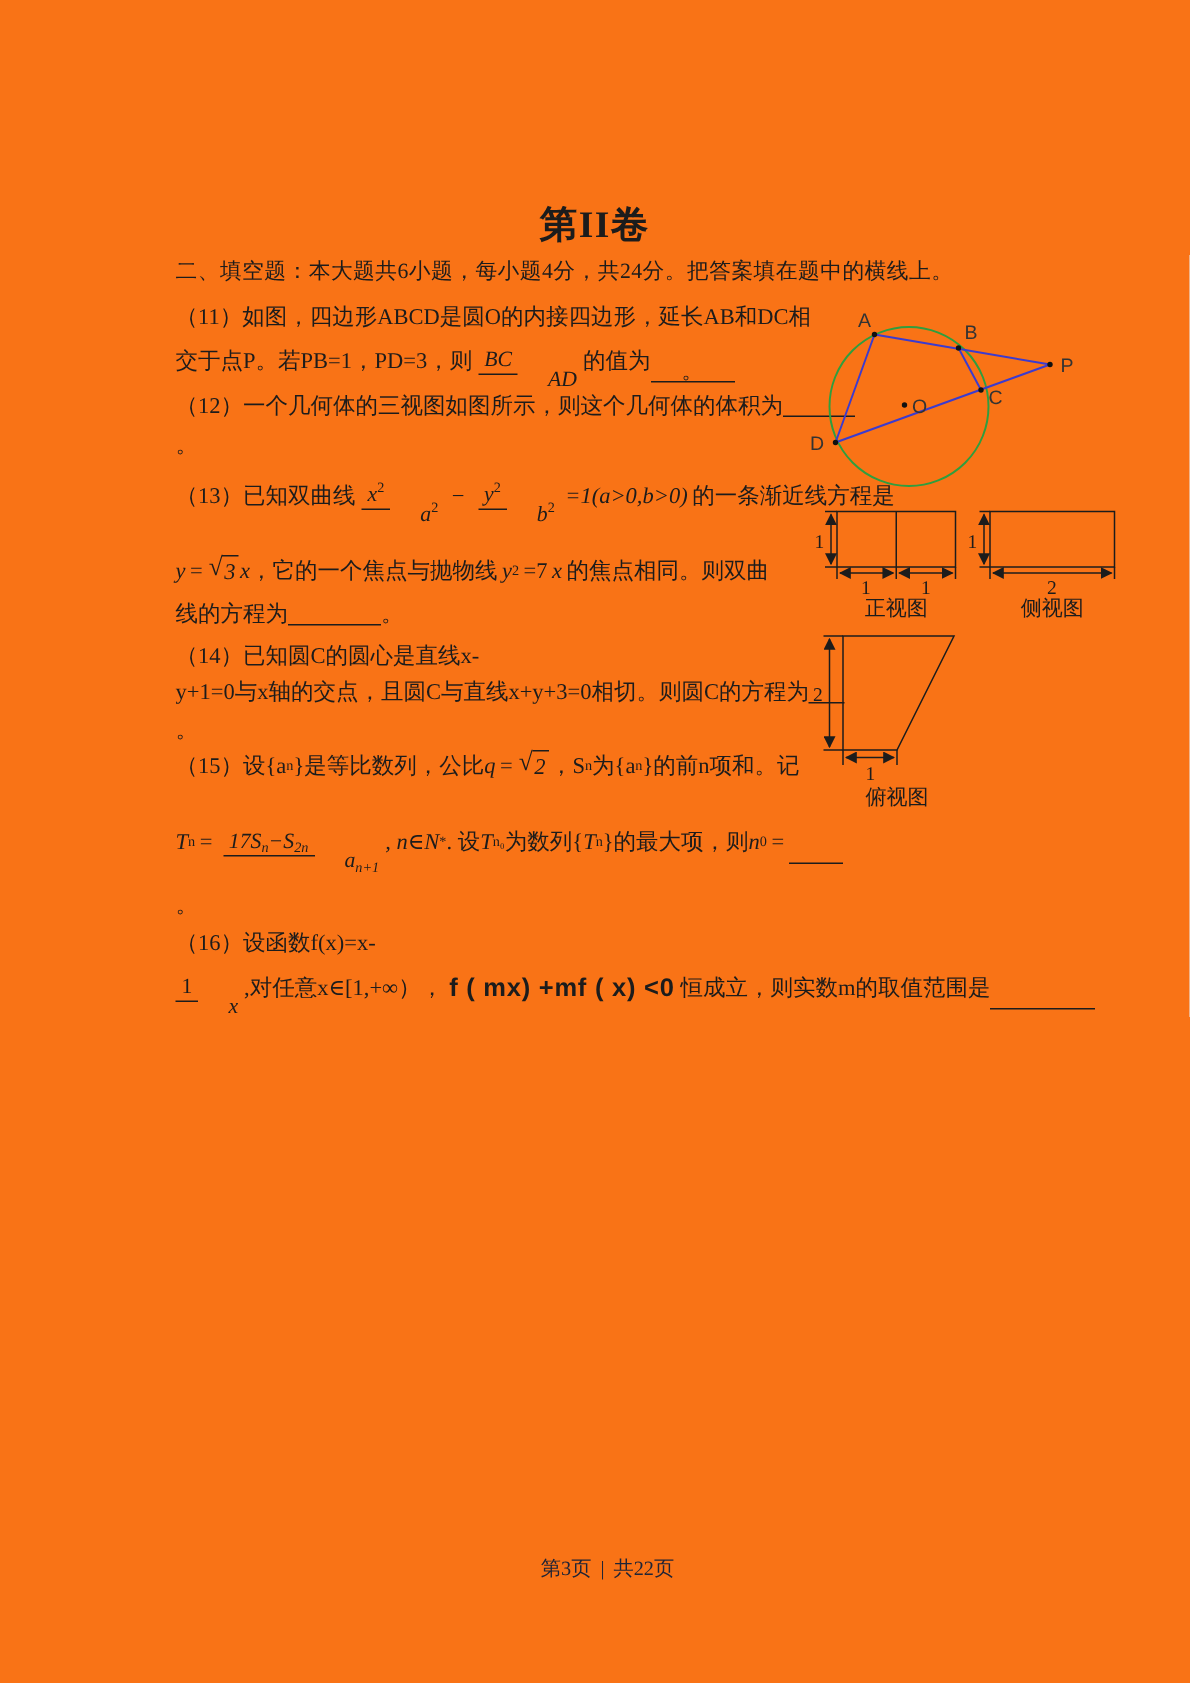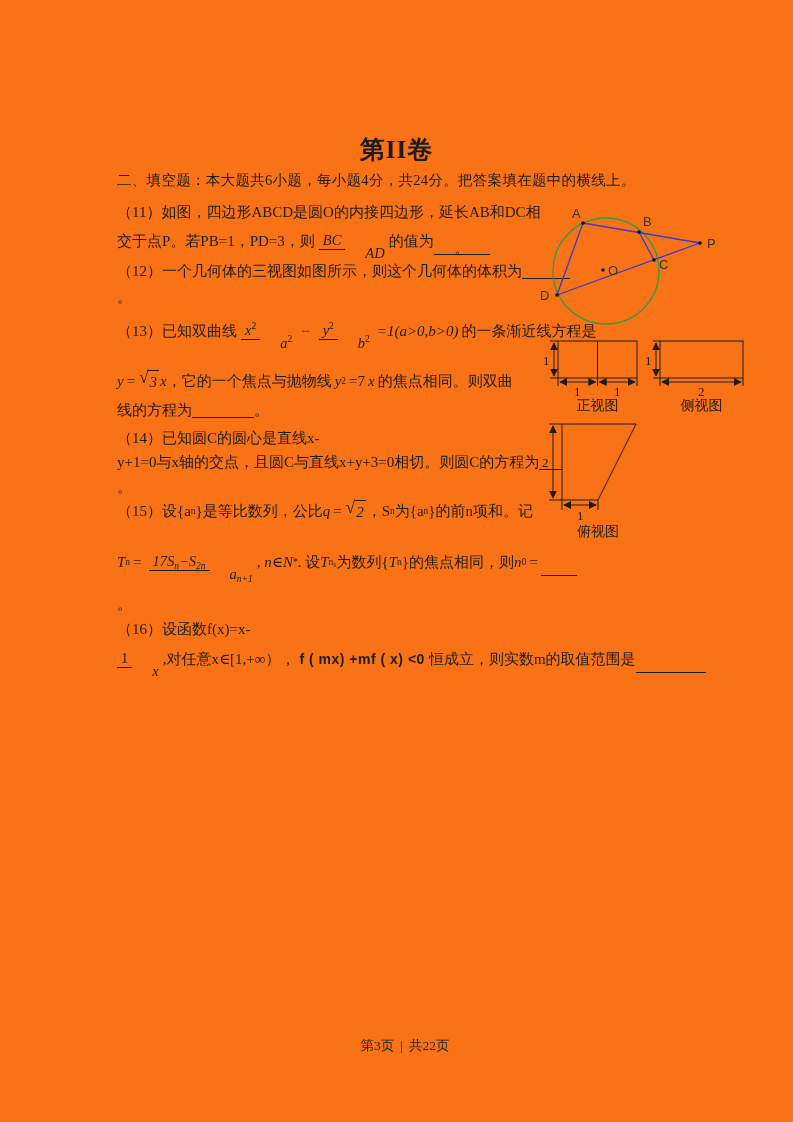--- a/index.html
+++ b/index.html
@@ -33,21 +33,21 @@
   
   .fig{position:absolute;}
   .geo{stroke:#1c1c1c;stroke-width:1;fill:none;}
   .blue{stroke:#3b3bd0;stroke-width:1.3;fill:none;}
   .green{stroke:#2f9e3f;stroke-width:1.3;fill:none;}
   .dim{stroke:#1c1c1c;stroke-width:1;}
   .dot{fill:#111;stroke:none;}
   .ptlbl{font-size:13px;font-family:"Liberation Sans","DejaVu Sans",sans-serif;fill:#333;}
   .dimlbl{font-size:13px;font-family:"Liberation Serif","DejaVu Serif",serif;fill:#1c1c1c;}
   .cap{font-size:14px;fill:#1c1c1c;font-family:"Liberation Serif","DejaVu Serif",serif;}
-  .ineq{font-family:"Liberation Sans","DejaVu Sans",sans-serif;font-weight:bold;font-size:14px;letter-spacing:.5px;margin:0 4px;}
+  .ineq{font-family:"Liberation Sans","DejaVu Sans",sans-serif;font-weight:bold;font-size:17px;letter-spacing:.5px;margin:0 4px;}
 </style>
 </head>
 <body>
 
 <div class="page">
 
   <svg width="0" height="0" style="position:absolute" aria-hidden="true">
     <defs>
       <marker id="ah" viewBox="0 0 8 8" refX="7.2" refY="4" markerWidth="8" markerHeight="8" orient="auto-start-reverse">
         <path d="M0,0 L8,4 L0,8 z" fill="#1c1c1c"></path>
@@ -136,21 +136,21 @@
       <span class="den it"><span>a</span><sub>n+1</sub></span>
     </span>
     <span class="it">, n∈N</span>
       <sup>*</sup>
     <span>. 设</span>
     <span class="it">T</span>
       <sub>n₀</sub>
     <span>为数列{</span>
     <span class="it">T</span>
       <sub>n</sub>
-    <span>}的焦点相同，则</span>
+    <span>}的最大项，则</span>
     <span class="it">n</span>
       <sub>0</sub>
     <span class="meq">=</span>
     <span class="blank b36 flexblank"></span>
   </div>
   <div class="abs t" style="left:117px;top:594px">。</div>
 
   <div class="abs t" style="left:117px;top:619px">（16）设函数f(x)=x-</div>
   <div class="abs row t" style="left:117px;top:638px;height:42px">
     <span class="frac" style="margin-left:0">

